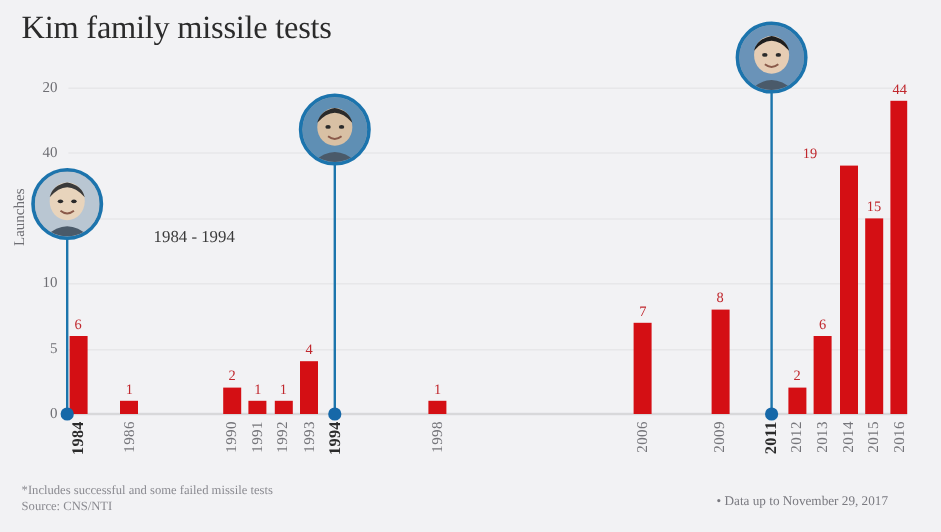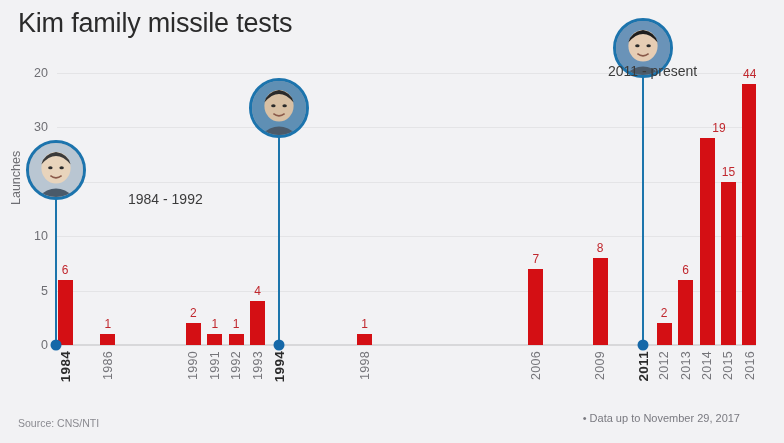--- a/index.html
+++ b/index.html
@@ -5,21 +5,21 @@
   html, body {
     margin: 0;
     padding: 0;
     background: #f2f2f4;
   }
   #chart-root {
     position: relative;
     width: 756px;
     height: 443px;
     background: #f2f2f4;
-    font-family: Liberation Sans, sans-serif;
+    font-family: Liberation Serif, serif;
     overflow: hidden;
   }
 
   
   .title {
     position: absolute;
     left: 18px;
     top: 8px;
     font-size: 27px;
     font-weight: 400;
@@ -177,21 +177,21 @@
     <div class="baseline"></div>
   <div class="gridline" style="top: 272px; background: rgb(216, 216, 218);"></div>
       <div class="ytick" style="top: 272px;">0</div>
       <div class="gridline" style="top: 217.6px;"></div>
       <div class="ytick" style="top: 217.6px;">5</div>
       <div class="gridline" style="top: 163.2px;"></div>
       <div class="ytick" style="top: 163.2px;">10</div>
       <div class="gridline" style="top: 108.8px;"></div>
       <div class="ytick" style="top: 108.8px;">15</div>
       <div class="gridline" style="top: 54.4px;"></div>
-      <div class="ytick" style="top: 54.4px;">30</div>
+      <div class="ytick" style="top: 54.4px;">40</div>
       <div class="gridline" style="top: 0px;"></div>
       <div class="ytick" style="top: 0px;">20</div>
       <div class="bar" title="1984: 6" style="left: 0.5px; height: 65.28px;"></div>
       <div class="barval" style="left: 8px; top: 189.72px;">6</div>
       <div class="bar" title="1986: 1" style="left: 43.3px; height: 10.88px;"></div>
       <div class="barval" style="left: 50.8px; top: 244.12px;">1</div>
       <div class="bar" title="1990: 2" style="left: 128.9px; height: 21.76px;"></div>
       <div class="barval" style="left: 136.4px; top: 233.24px;">2</div>
       <div class="bar" title="1991: 1" style="left: 150.3px; height: 10.88px;"></div>
       <div class="barval" style="left: 157.8px; top: 244.12px;">1</div>
@@ -203,21 +203,21 @@
       <div class="barval" style="left: 307.6px; top: 244.12px;">1</div>
       <div class="bar" title="2006: 7" style="left: 471.3px; height: 76.16px;"></div>
       <div class="barval" style="left: 478.8px; top: 178.84px;">7</div>
       <div class="bar" title="2009: 8" style="left: 535.5px; height: 87.04px;"></div>
       <div class="barval" style="left: 543px; top: 167.96px;">8</div>
       <div class="bar" title="2012: 2" style="left: 599.7px; height: 21.76px;"></div>
       <div class="barval" style="left: 607.2px; top: 233.24px;">2</div>
       <div class="bar" title="2013: 6" style="left: 621.1px; height: 65.28px;"></div>
       <div class="barval" style="left: 628.6px; top: 189.72px;">6</div>
       <div class="bar" title="2014: 19" style="left: 642.5px; height: 206.72px;"></div>
-      <div class="barval" style="left: 662px; top: 48.28px;">19</div>
+      <div class="barval" style="left: 618px; top: 48.28px;">19</div>
       <div class="bar" title="2015: 15" style="left: 663.9px; height: 163.2px;"></div>
       <div class="barval" style="left: 671.4px; top: 91.8px;">15</div>
       <div class="bar" title="2016: 24" style="left: 685.3px; height: 261.12px;"></div>
       <div class="barval" style="left: 692.8px; top: -6.12px;">44</div>
       <div class="bar" title="2017*: 23" style="left: 706.7px; height: 250.24px;"></div>
       <div class="barval" style="left: 742px; top: 4.76px;">23</div>
       <div class="xtick bold" style="left: 8px;">1984</div>
       <div class="xtick" style="left: 50.8px;">1986</div>
       <div class="xtick" style="left: 136.4px;">1990</div>
       <div class="xtick" style="left: 157.8px;">1991</div>
@@ -229,39 +229,40 @@
       <div class="xtick" style="left: 543px;">2009</div>
       <div class="xtick bold" style="left: 585.8px;">2011</div>
       <div class="xtick" style="left: 607.2px;">2012</div>
       <div class="xtick" style="left: 628.6px;">2013</div>
       <div class="xtick" style="left: 650px;">2014</div>
       <div class="xtick" style="left: 671.4px;">2015</div>
       <div class="xtick" style="left: 692.8px;">2016</div>
       <div class="xtick" style="left: 714.2px;">2017*</div>
     </div>
 
+  <div class="footnote n1">*Includes successful and some failed missile tests</div>
   <div class="footnote n2">Source: CNS/NTI</div>
   <div class="dataup">• Data up to November 29, 2017</div>
 
 <div class="ylabel">Launches</div>
     <div class="marker-line" style="left: 55px; top: 197px; height: 148px;"></div>
     <div class="marker-dot" style="left: 56px; top: 345px;"></div>
     <div class="portrait" style="left: 56px; top: 140px;">
       <svg viewBox="0 0 48 48" preserveAspectRatio="xMidYMid slice">
         <rect width="48" height="48" fill="#b9c6d2"></rect>
         <ellipse cx="24" cy="22" rx="13" ry="14" fill="#e8d4bc"></ellipse>
         <path d="M11 19 Q24 4 37 19 Q35 10 24 8 Q13 10 11 19 Z" fill="#3a3a3a"></path>
         <ellipse cx="19" cy="22" rx="2" ry="1.4" fill="#2b2b2b"></ellipse>
         <ellipse cx="29" cy="22" rx="2" ry="1.4" fill="#2b2b2b"></ellipse>
         <path d="M19 29 Q24 33 29 29" stroke="#8a5a4a" stroke-width="1.4" fill="none"></path>
         <path d="M8 48 Q24 33 40 48 Z" fill="#4a5a6a"></path>
       </svg>
     </div>
     <div class="leader-text" style="left: 128px; top: 190px;">
-      <div class="leader-years">1984 - 1992</div>
+      <div class="leader-years">1984 - 1994</div>
     </div>
     <div class="marker-line" style="left: 278px; top: 135px; height: 210px;"></div>
     <div class="marker-dot" style="left: 279px; top: 345px;"></div>
     <div class="portrait" style="left: 279px; top: 78px;">
       <svg viewBox="0 0 48 48" preserveAspectRatio="xMidYMid slice">
         <rect width="48" height="48" fill="#5f8fb4"></rect>
         <ellipse cx="24" cy="22" rx="13" ry="14" fill="#d8c0a4"></ellipse>
         <path d="M11 19 Q24 4 37 19 Q35 10 24 8 Q13 10 11 19 Z" fill="#2a2a2a"></path>
         <ellipse cx="19" cy="22" rx="2" ry="1.4" fill="#2b2b2b"></ellipse>
         <ellipse cx="29" cy="22" rx="2" ry="1.4" fill="#2b2b2b"></ellipse>
@@ -278,15 +279,14 @@
         <rect width="48" height="48" fill="#6a93b8"></rect>
         <ellipse cx="24" cy="22" rx="13" ry="14" fill="#e6cdb4"></ellipse>
         <path d="M11 19 Q24 4 37 19 Q35 10 24 8 Q13 10 11 19 Z" fill="#1e1e1e"></path>
         <ellipse cx="19" cy="22" rx="2" ry="1.4" fill="#2b2b2b"></ellipse>
         <ellipse cx="29" cy="22" rx="2" ry="1.4" fill="#2b2b2b"></ellipse>
         <path d="M19 29 Q24 33 29 29" stroke="#8a5a4a" stroke-width="1.4" fill="none"></path>
         <path d="M8 48 Q24 33 40 48 Z" fill="#4a5a6a"></path>
       </svg>
     </div>
     <div class="leader-text" style="left: 608px; top: 62px;">
-      <div class="leader-years">2011 - present</div>
     </div>
   </div>
 
 </body></html>

